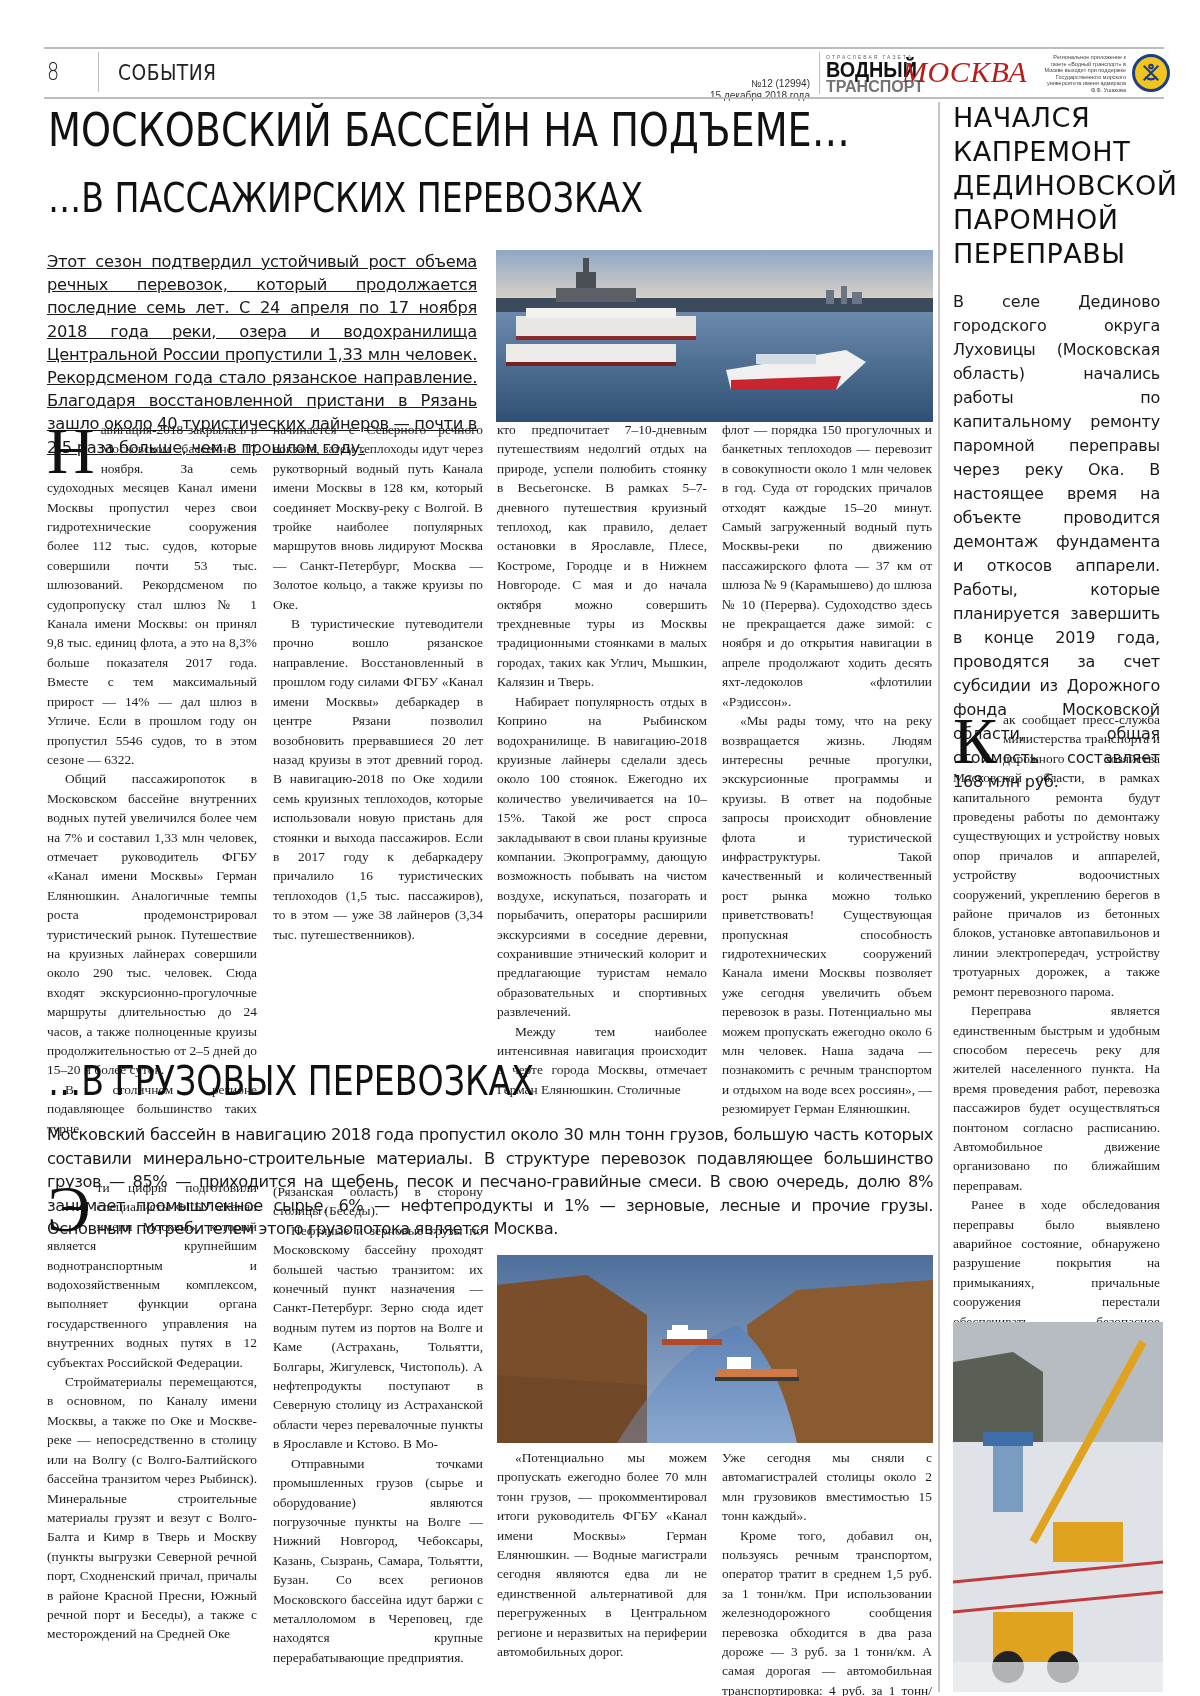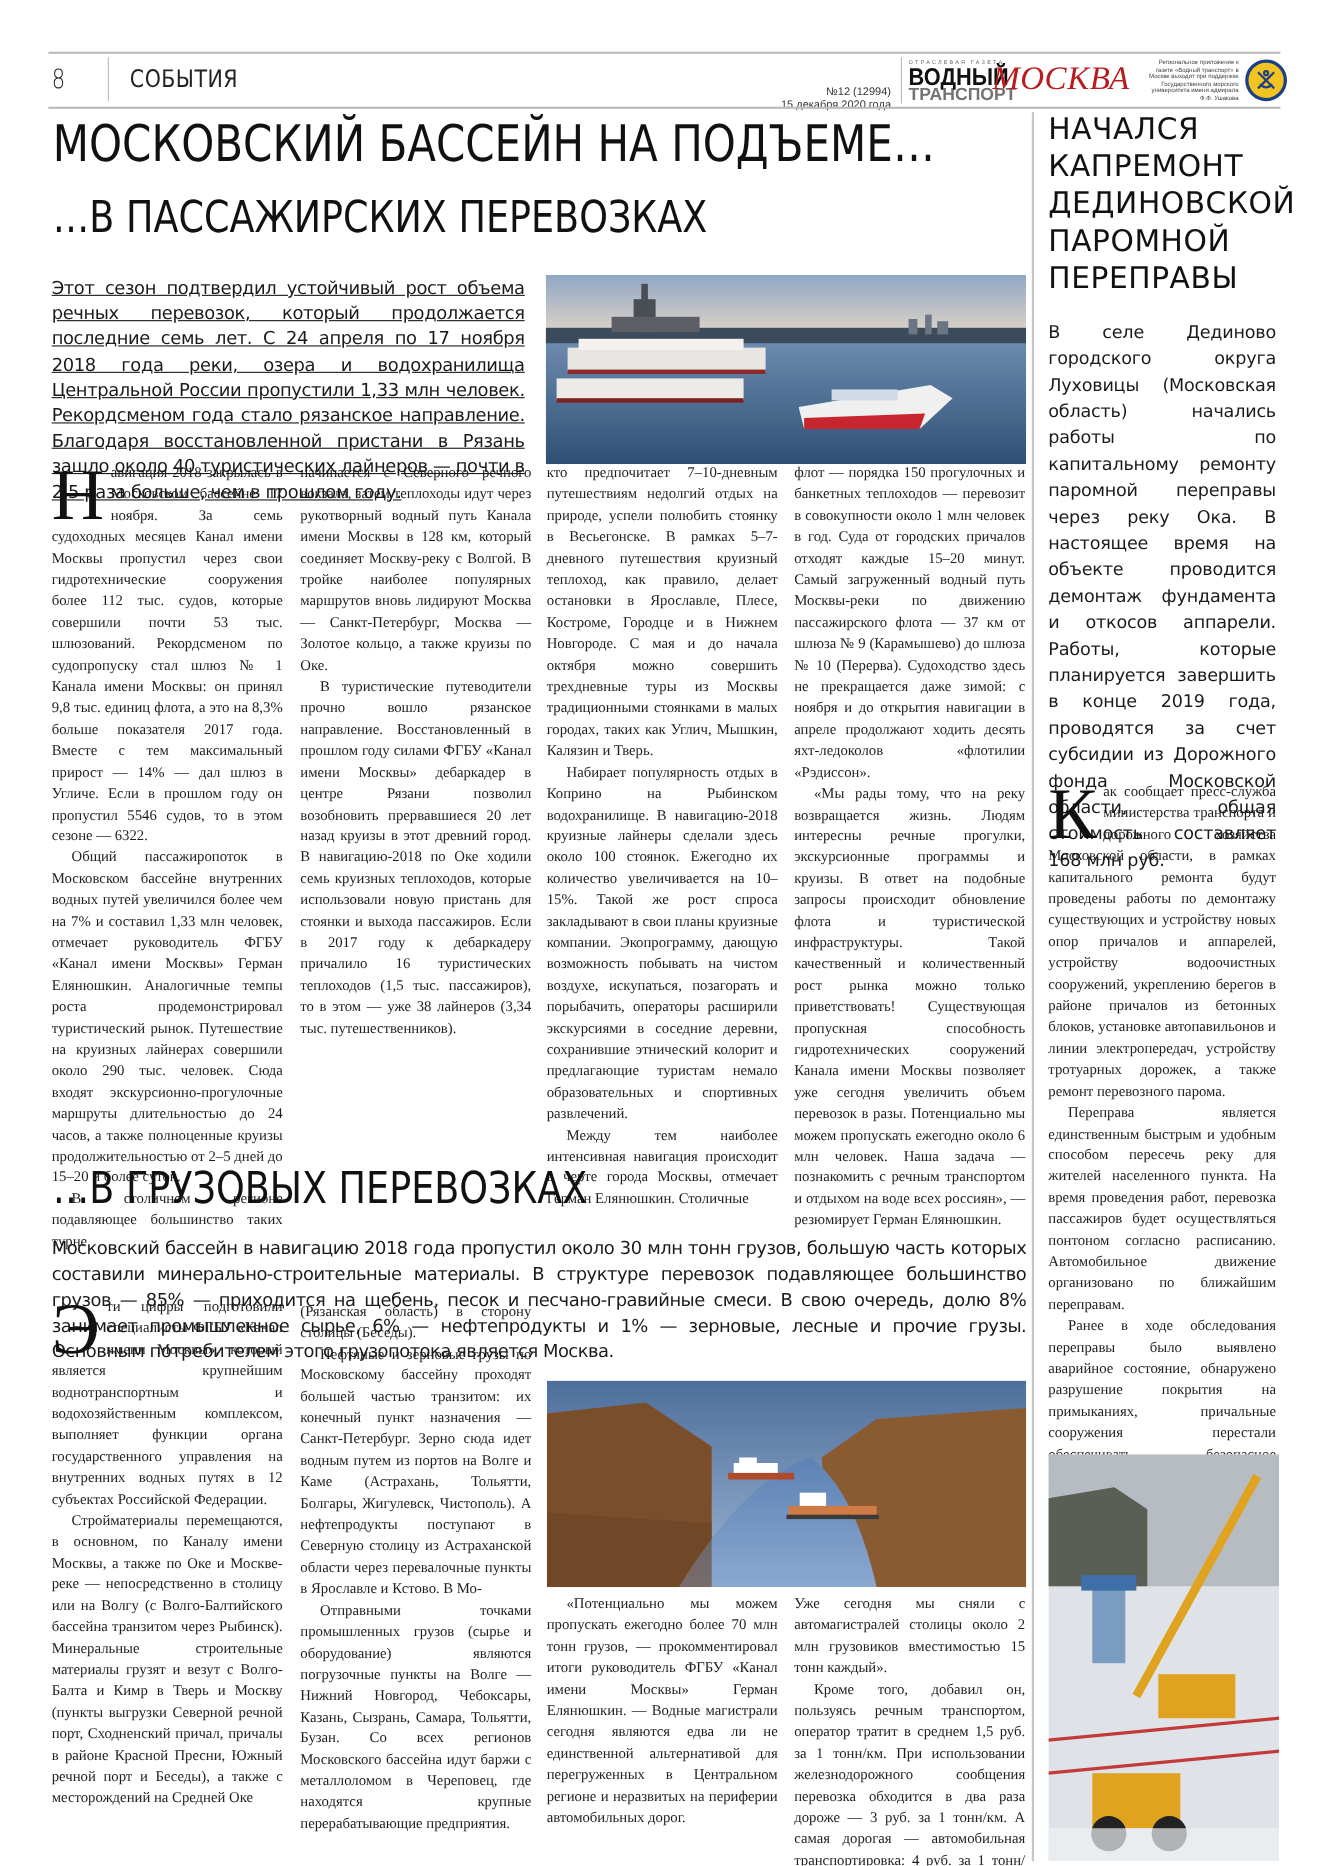--- a/index.html
+++ b/index.html
@@ -50,21 +50,21 @@
 </style>
 </head>
 <body>
 
 <div class="hdr-rule-top"></div>
 <div class="page-num">8</div>
 <div class="hdr-sep"></div>
 <div class="section-name">СОБЫТИЯ</div>
 <div class="issue">
   <div>№12 (12994)</div>
-  <div>15 декабря 2020 года</div>
+  <div>15 декабря 2018 года</div>
 </div>
 <div class="hdr-sep2"></div>
 <div class="brand">
   <div class="brand-small">ОТРАСЛЕВАЯ ГАЗЕТА</div>
   <div class="brand-word1">ВОДНЫЙ</div>
   <div class="brand-word2">ТРАНСПОРТ</div>
 </div>
 <div class="brand-moscow">МОСКВА</div>
 <div class="brand-note">Региональное приложение к газете «Водный транспорт» в Москве выходит при поддержке Государственного морского университета имени адмирала Ф.Ф. Ушакова</div>
 <div class="emblem">

